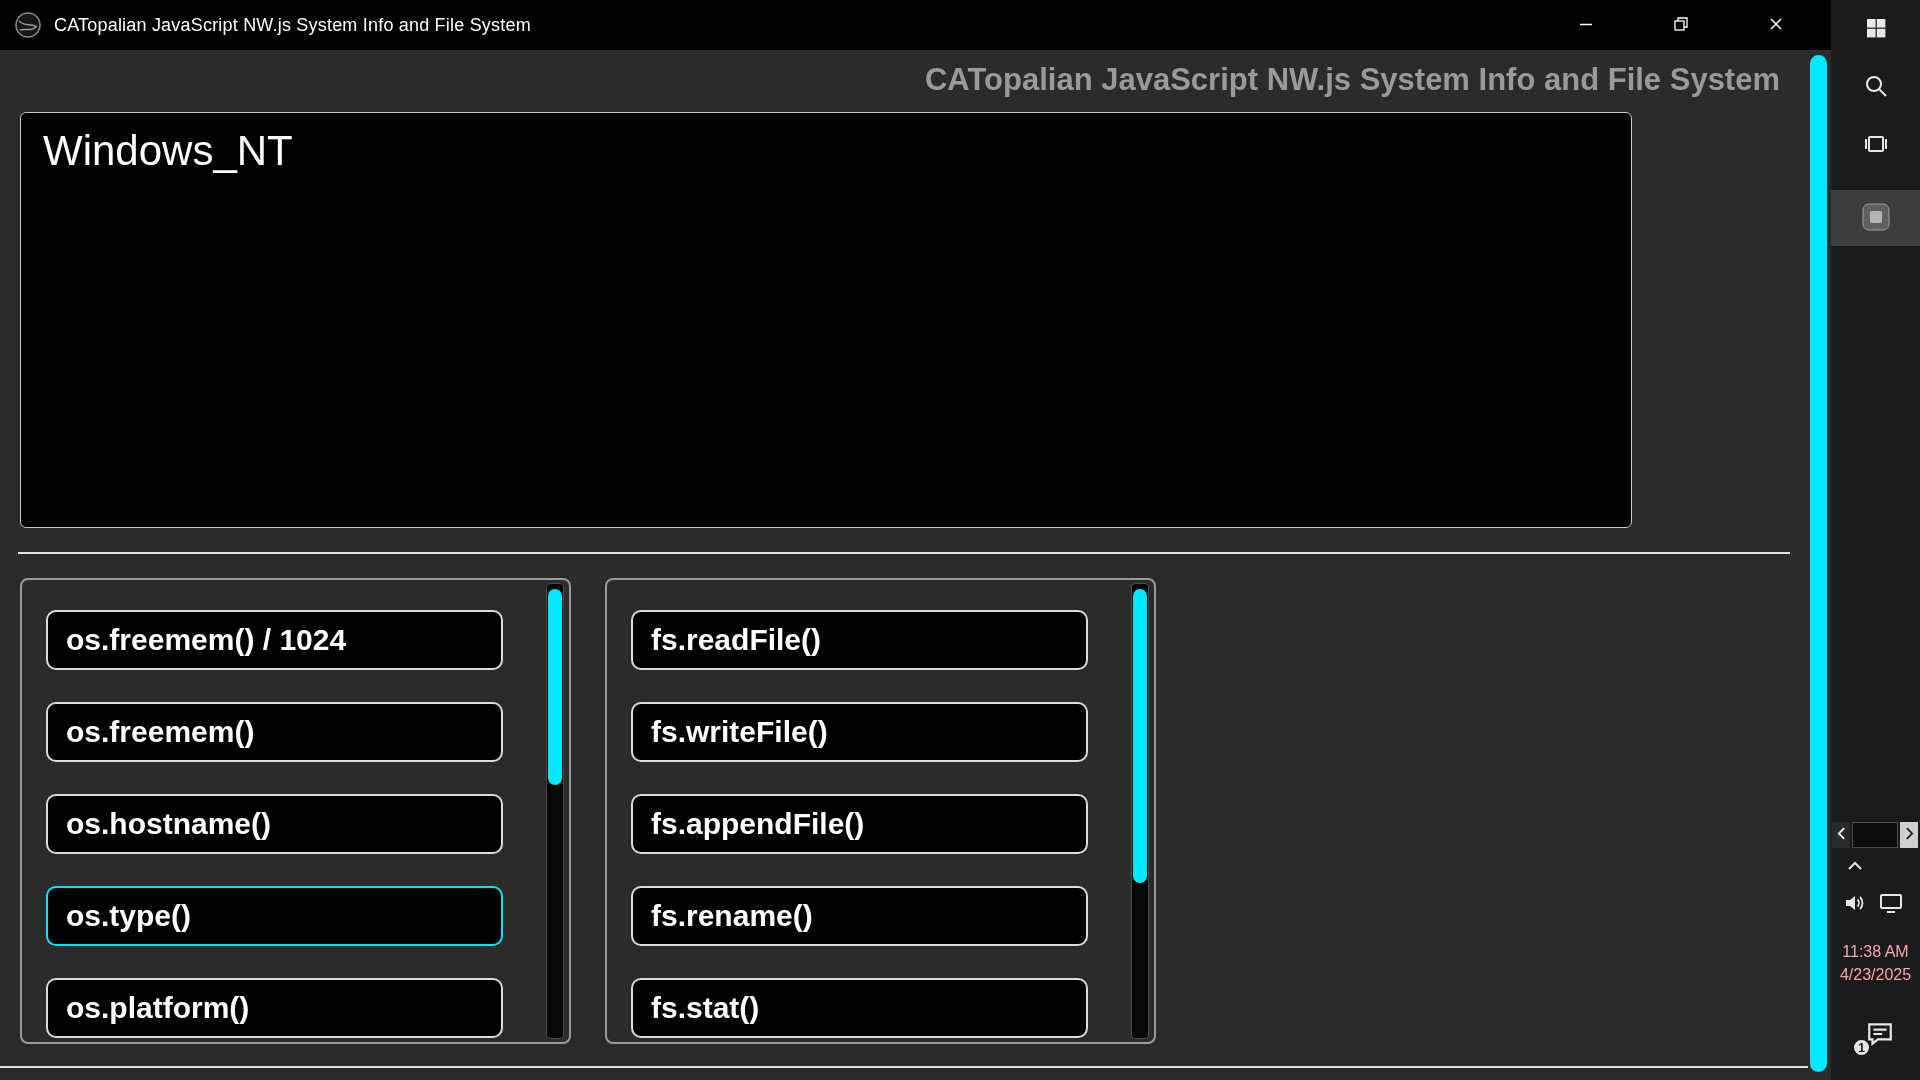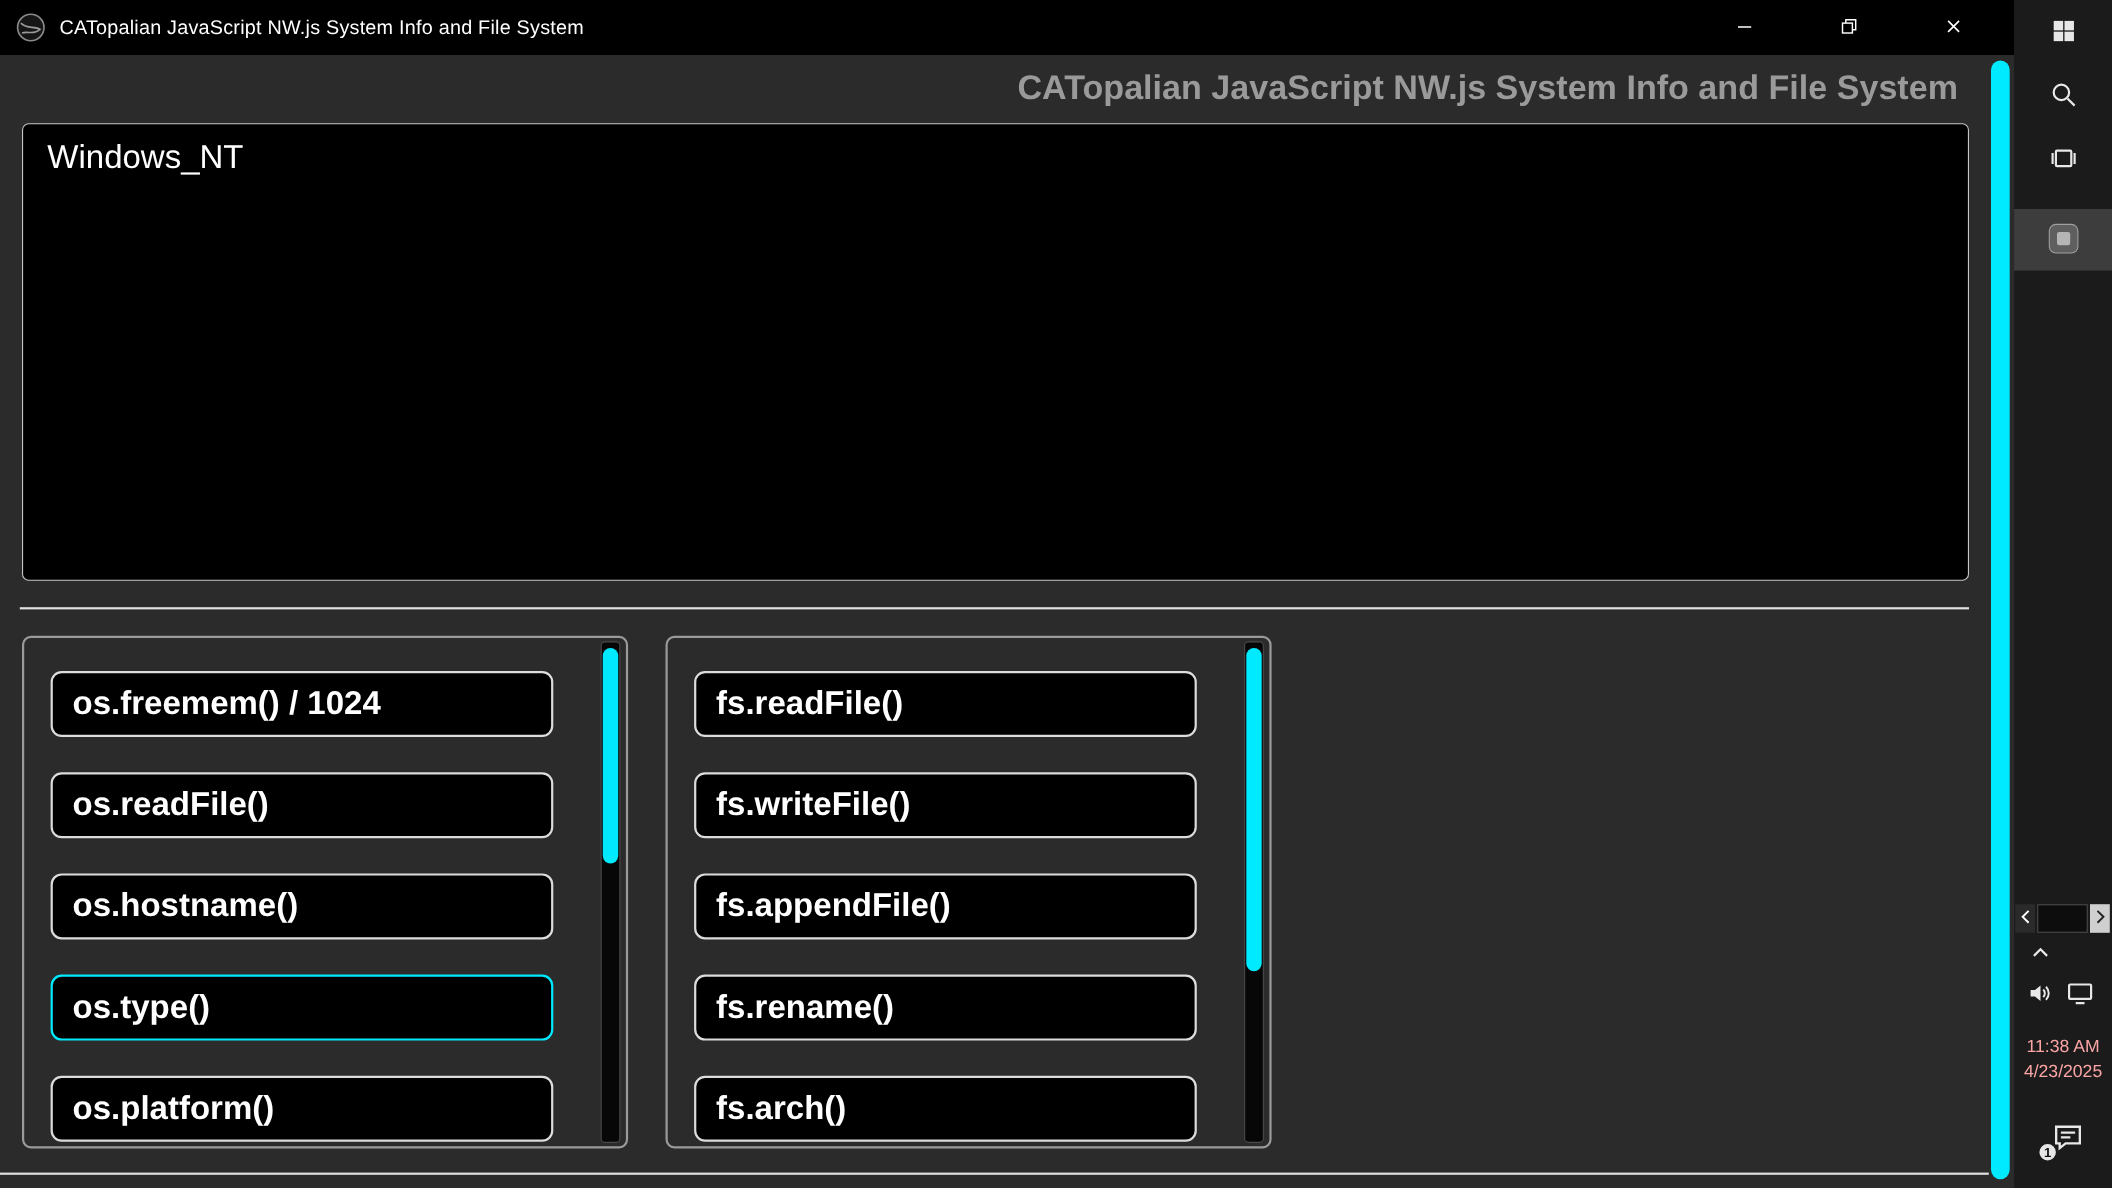--- a/index.html
+++ b/index.html
@@ -26,23 +26,23 @@
   }
 
   .content { position: absolute; top: 50px; left: 0; width: 1816px; height: 1030px; }
 
   .page-header {
     position: absolute; top: 12px; right: 36px;
     color: var(--header-text, #9a9a9a); font-size: 31px; font-weight: bold;
   }
 
   .output-box {
-    position: absolute; left: 20px; top: 62px; width: 1770px; height: 416px;
+    position: absolute; left: 20px; top: 62px; width: 1612px; height: 416px;
     background: #000; border: 1px solid #c6c6c6; border-radius: 6px;
-    color: #fff; font-size: 30px; padding: 14px 22px; overflow: hidden;
+    color: #fff; font-size: 42px; padding: 14px 22px; overflow: hidden;
   }
   .resize-handle { position: absolute; right: 3px; bottom: 3px; width: 16px; height: 16px; }
 
   .divider {
     position: absolute; left: 18px; top: 502px; width: 1772px; height: 0;
     border: none; border-top: 2px solid #e2e2e2;
   }
   .divider.bottom { left: 0; top: 1016px; width: 1808px; }
 
   .panels { position: absolute; left: 20px; top: 528px; display: flex; gap: 34px; }
@@ -151,38 +151,38 @@
         </span>
       </div>
 
       <hr class="divider">
 
       <div class="panels">
 
         <div class="panel">
           <div class="btn-col" id="os-buttons">
               <button class="cmd-btn">os.freemem() / 1024</button>
-              <button class="cmd-btn">os.readFile()</button>
+              <button class="cmd-btn">os.freemem()</button>
               <button class="cmd-btn">os.hostname()</button>
               <button class="cmd-btn selected">os.type()</button>
               <button class="cmd-btn">os.platform()</button>
               <button class="cmd-btn">os.arch()</button>
             </div>
           <div class="panel-track">
             <div class="panel-thumb thumb-os"></div>
           </div>
         </div>
 
         <div class="panel">
           <div class="btn-col" id="fs-buttons">
               <button class="cmd-btn">fs.readFile()</button>
               <button class="cmd-btn">fs.writeFile()</button>
               <button class="cmd-btn">fs.appendFile()</button>
               <button class="cmd-btn">fs.rename()</button>
-              <button class="cmd-btn">fs.arch()</button>
+              <button class="cmd-btn">fs.stat()</button>
               <button class="cmd-btn">fs.readdir()</button>
             </div>
           <div class="panel-track">
             <div class="panel-thumb thumb-fs"></div>
           </div>
         </div>
 
       </div>
 
       <hr class="divider bottom">

